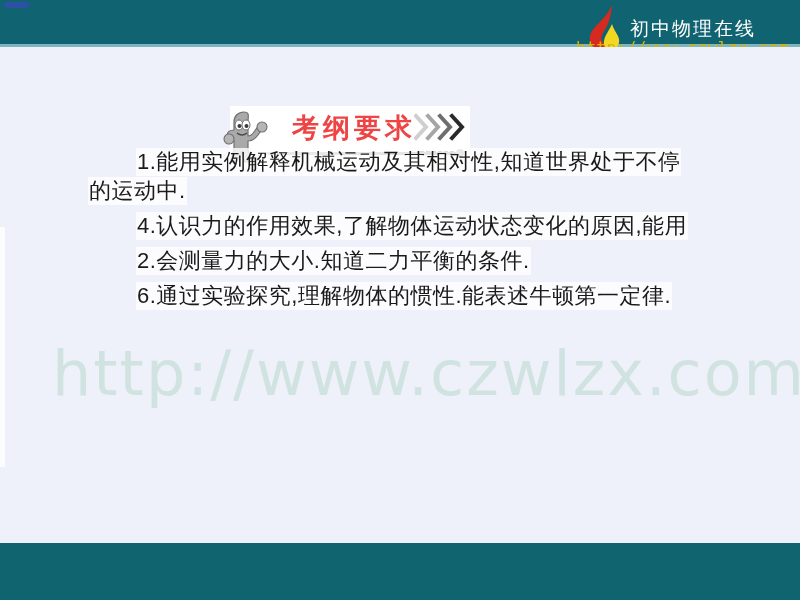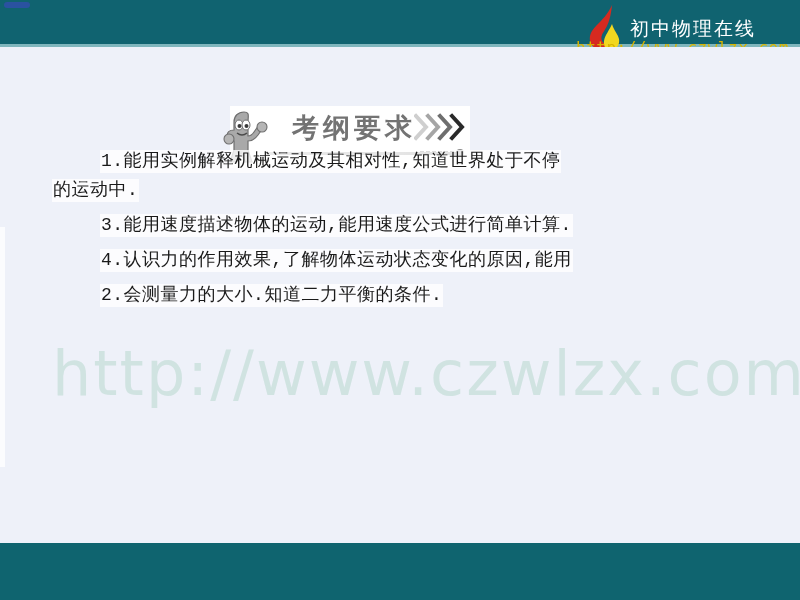--- a/index.html
+++ b/index.html
@@ -103,21 +103,21 @@
   .mascot {
     position: absolute;
     left: -12px; top: 2px;
     width: 58px; height: 58px;
   }
   .heading-title {
     position: absolute;
     left: 62px; top: 4px;
     font-size: 27px;
     font-weight: bold;
-    color: #737373;
+    color: #ef4444;
     letter-spacing: 4px;
     font-family: "DejaVu Serif", "Liberation Serif", serif;
     white-space: nowrap;
   }
   .chevrons {
     position: absolute;
     left: 184px; top: 6px;
     width: 56px; height: 30px;
   }
   .heading-rule {
@@ -164,25 +164,26 @@
   .items {
     position: absolute;
     left: 0; top: 100px;
     width: 800px;
   }
   .item {
     margin-bottom: 6px;
   }
   .line {
     display: block;
-    font-size: 18px;
+    font-size: 22px;
     line-height: 29px;
     color: #1a1a1a;
-    font-family: Liberation Mono, monospace;
-    white-space: nowrap;
+    font-family: Liberation Sans, sans-serif;
+    white-space: nowrap;
+    margin-left: 36px;
   }
   .line span.ink {
     background: rgba(255,255,255,0.80);
     padding: 1px 1px 2px 1px;
     letter-spacing: .5px;
   }
   .line.first {
     padding-left: 100px;
   }
   .line.cont {
@@ -245,28 +246,28 @@
     <div class="items">
 
       <div class="item">
         <div class="line first"><span class="ink">1.能用实例解释机械运动及其相对性,知道世界处于不停</span></div>
         <div class="line cont"><span class="ink">的运动中.</span></div>
       </div>
 
       <div class="item">
       </div>
 
-      <div class="item">
-        <div class="line first"><span class="ink">3.能用速度描述物体的运动,能用速度公式进行简单计算.</span></div>
-      </div>
 
       <div class="item">
         <div class="line first"><span class="ink">4.认识力的作用效果,了解物体运动状态变化的原因,能用</span></div>
       </div>
 
       <div class="item">
         <div class="line first"><span class="ink">2.会测量力的大小.知道二力平衡的条件.</span></div>
       </div>
 
+      <div class="item">
+        <div class="line first"><span class="ink">6.通过实验探究,理解物体的惯性.能表述牛顿第一定律.</span></div>
+      </div>
 
     </div>
   </div>
 </div>
 
 </body></html>

